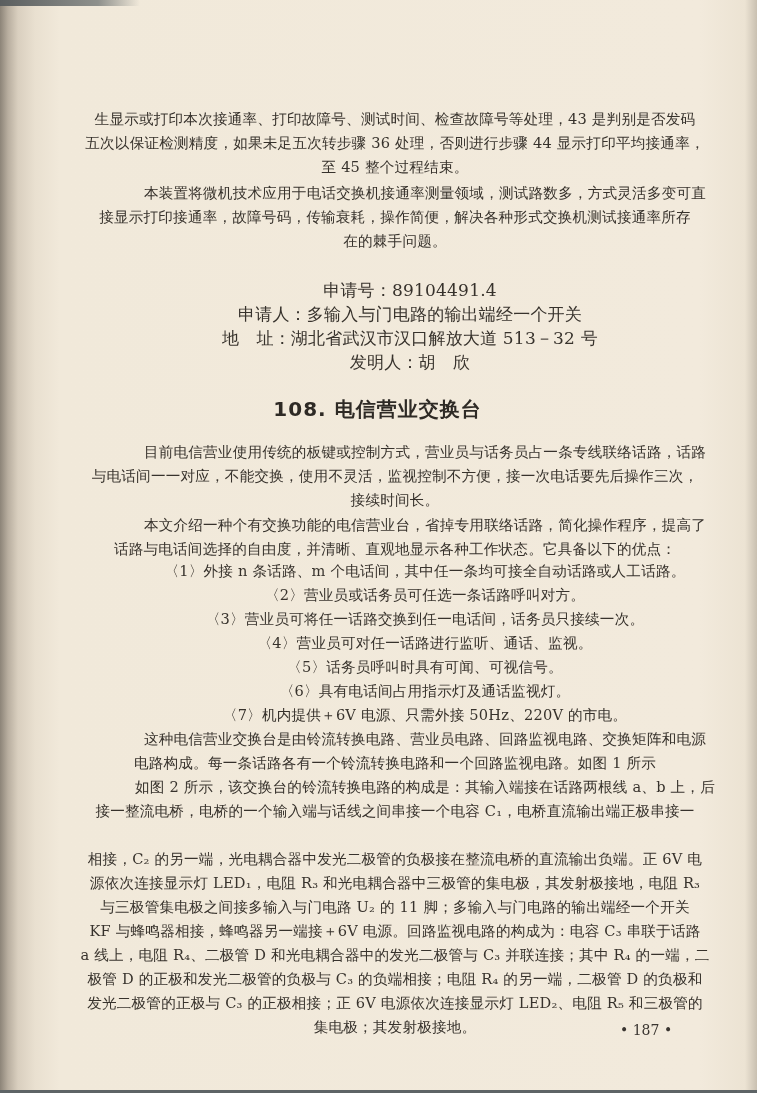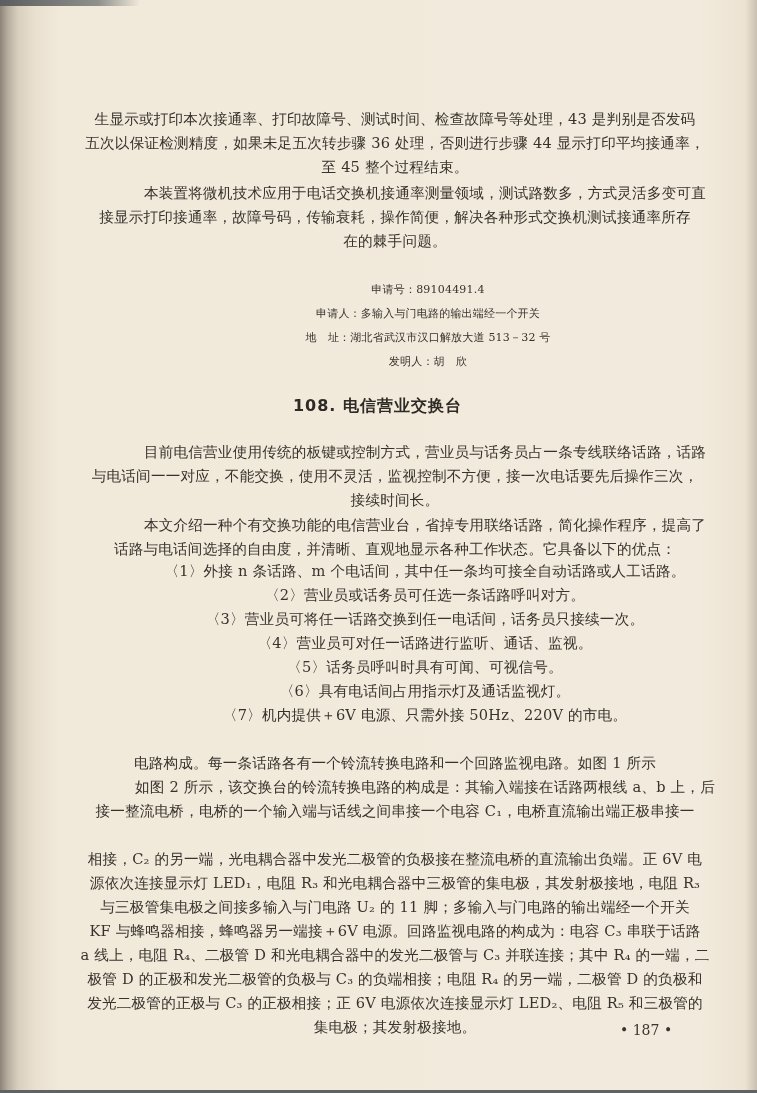--- a/index.html
+++ b/index.html
@@ -20,25 +20,25 @@
     .bottom-bar {
       position: absolute; left: 0; bottom: 0; width: 757px; height: 3px; background: #5e6466;
     }
     .line {
       position: absolute; left: 65px; width: 660px; height: 22px;
       font-size: 14.6px; line-height: 22px; white-space: nowrap; letter-spacing: 0.2px;
       color: #37322c;
       text-align: center;
     }
     .indent { left: 95px; }
-    .meta { left: 98px; font-size: 11px; }
+    .meta { left: 80px; font-size: 17px; }
     .title {
       position: absolute; left: 0; width: 755px; top: 396px; text-align: center;
       font-family: "DejaVu Sans", "Liberation Sans", sans-serif; font-weight: bold;
-      font-size: 16px; color: #2e2a25; letter-spacing: 1px;
+      font-size: 20px; color: #2e2a25; letter-spacing: 1px;
     }
     .pagenum {
       position: absolute; left: 620px; top: 1022px; font-size: 14px; color: #3a3530;
     }
   </style>
 </head>
 <body>
 
 <div class="page">
   <div class="top-shadow"></div>
@@ -66,20 +66,21 @@
   <div class="line" style="top:538px">话路与电话间选择的自由度，并清晰、直观地显示各种工作状态。它具备以下的优点：</div>
 
   <div class="line indent" style="top:560px">〈1〉外接 n 条话路、m 个电话间，其中任一条均可接全自动话路或人工话路。</div>
   <div class="line indent" style="top:584px">〈2〉营业员或话务员可任选一条话路呼叫对方。</div>
   <div class="line indent" style="top:608px">〈3〉营业员可将任一话路交换到任一电话间，话务员只接续一次。</div>
   <div class="line indent" style="top:632px">〈4〉营业员可对任一话路进行监听、通话、监视。</div>
   <div class="line indent" style="top:656px">〈5〉话务员呼叫时具有可闻、可视信号。</div>
   <div class="line indent" style="top:680px">〈6〉具有电话间占用指示灯及通话监视灯。</div>
   <div class="line indent" style="top:704px">〈7〉机内提供＋6V 电源、只需外接 50Hz、220V 的市电。</div>
 
+  <div class="line indent" style="top:728px">这种电信营业交换台是由铃流转换电路、营业员电路、回路监视电路、交换矩阵和电源</div>
   <div class="line" style="top:752px">电路构成。每一条话路各有一个铃流转换电路和一个回路监视电路。如图 1 所示</div>
 
   <div class="line indent" style="top:776px">如图 2 所示，该交换台的铃流转换电路的构成是：其输入端接在话路两根线 a、b 上，后</div>
   <div class="line" style="top:800px">接一整流电桥，电桥的一个输入端与话线之间串接一个电容 C₁，电桥直流输出端正极串接一</div>
   <div class="line" style="top:848px">相接，C₂ 的另一端，光电耦合器中发光二极管的负极接在整流电桥的直流输出负端。正 6V 电</div>
   <div class="line" style="top:872px">源依次连接显示灯 LED₁，电阻 R₃ 和光电耦合器中三极管的集电极，其发射极接地，电阻 R₃</div>
   <div class="line" style="top:896px">与三极管集电极之间接多输入与门电路 U₂ 的 11 脚；多输入与门电路的输出端经一个开关</div>
   <div class="line" style="top:920px">KF 与蜂鸣器相接，蜂鸣器另一端接＋6V 电源。回路监视电路的构成为：电容 C₃ 串联于话路</div>
   <div class="line" style="top:944px">a 线上，电阻 R₄、二极管 D 和光电耦合器中的发光二极管与 C₃ 并联连接；其中 R₄ 的一端，二</div>
   <div class="line" style="top:968px">极管 D 的正极和发光二极管的负极与 C₃ 的负端相接；电阻 R₄ 的另一端，二极管 D 的负极和</div>

